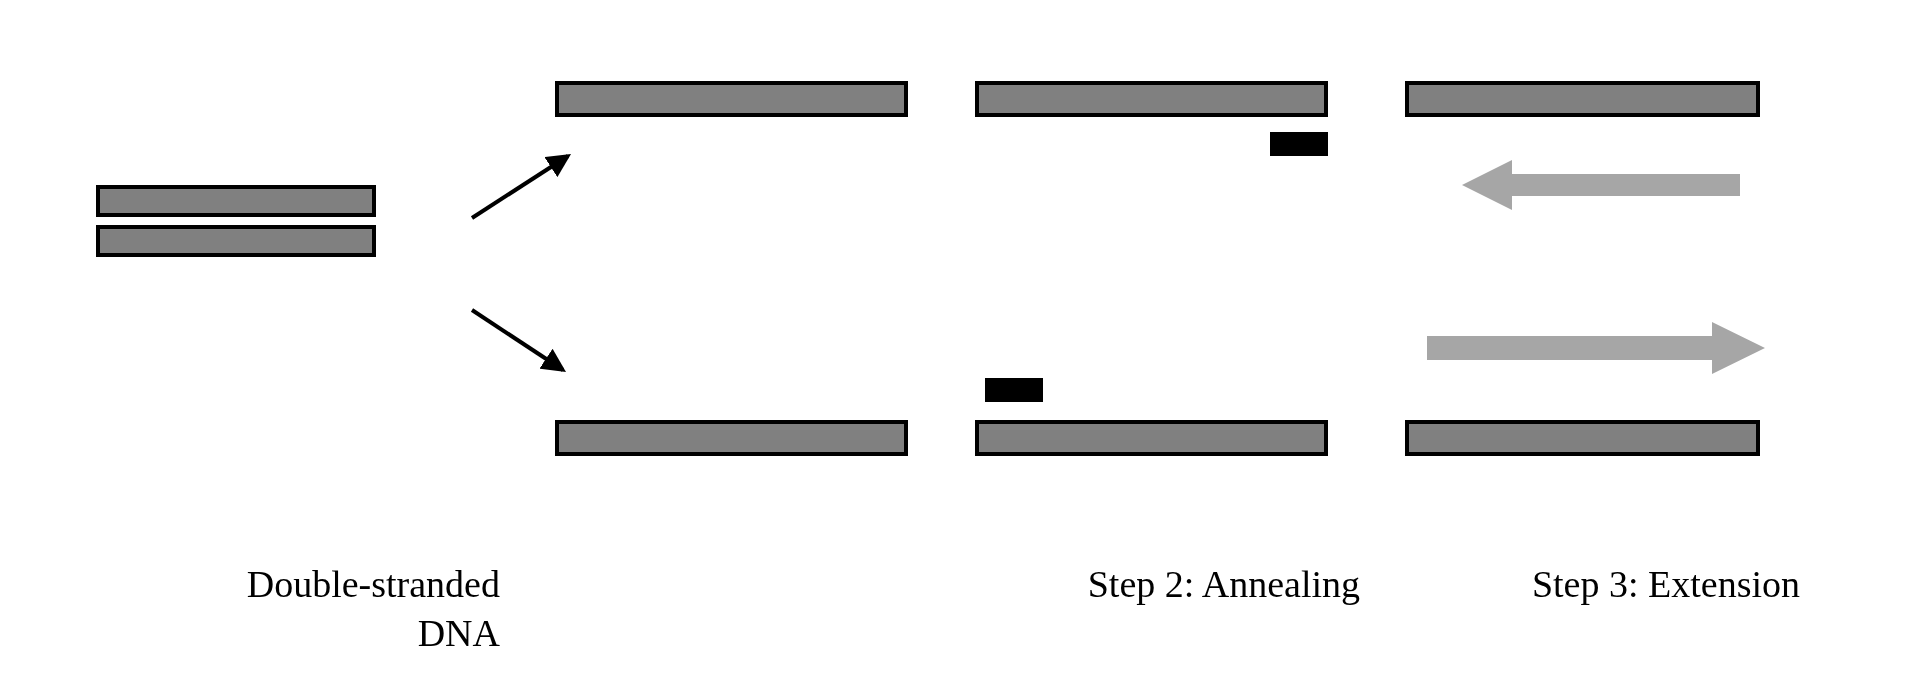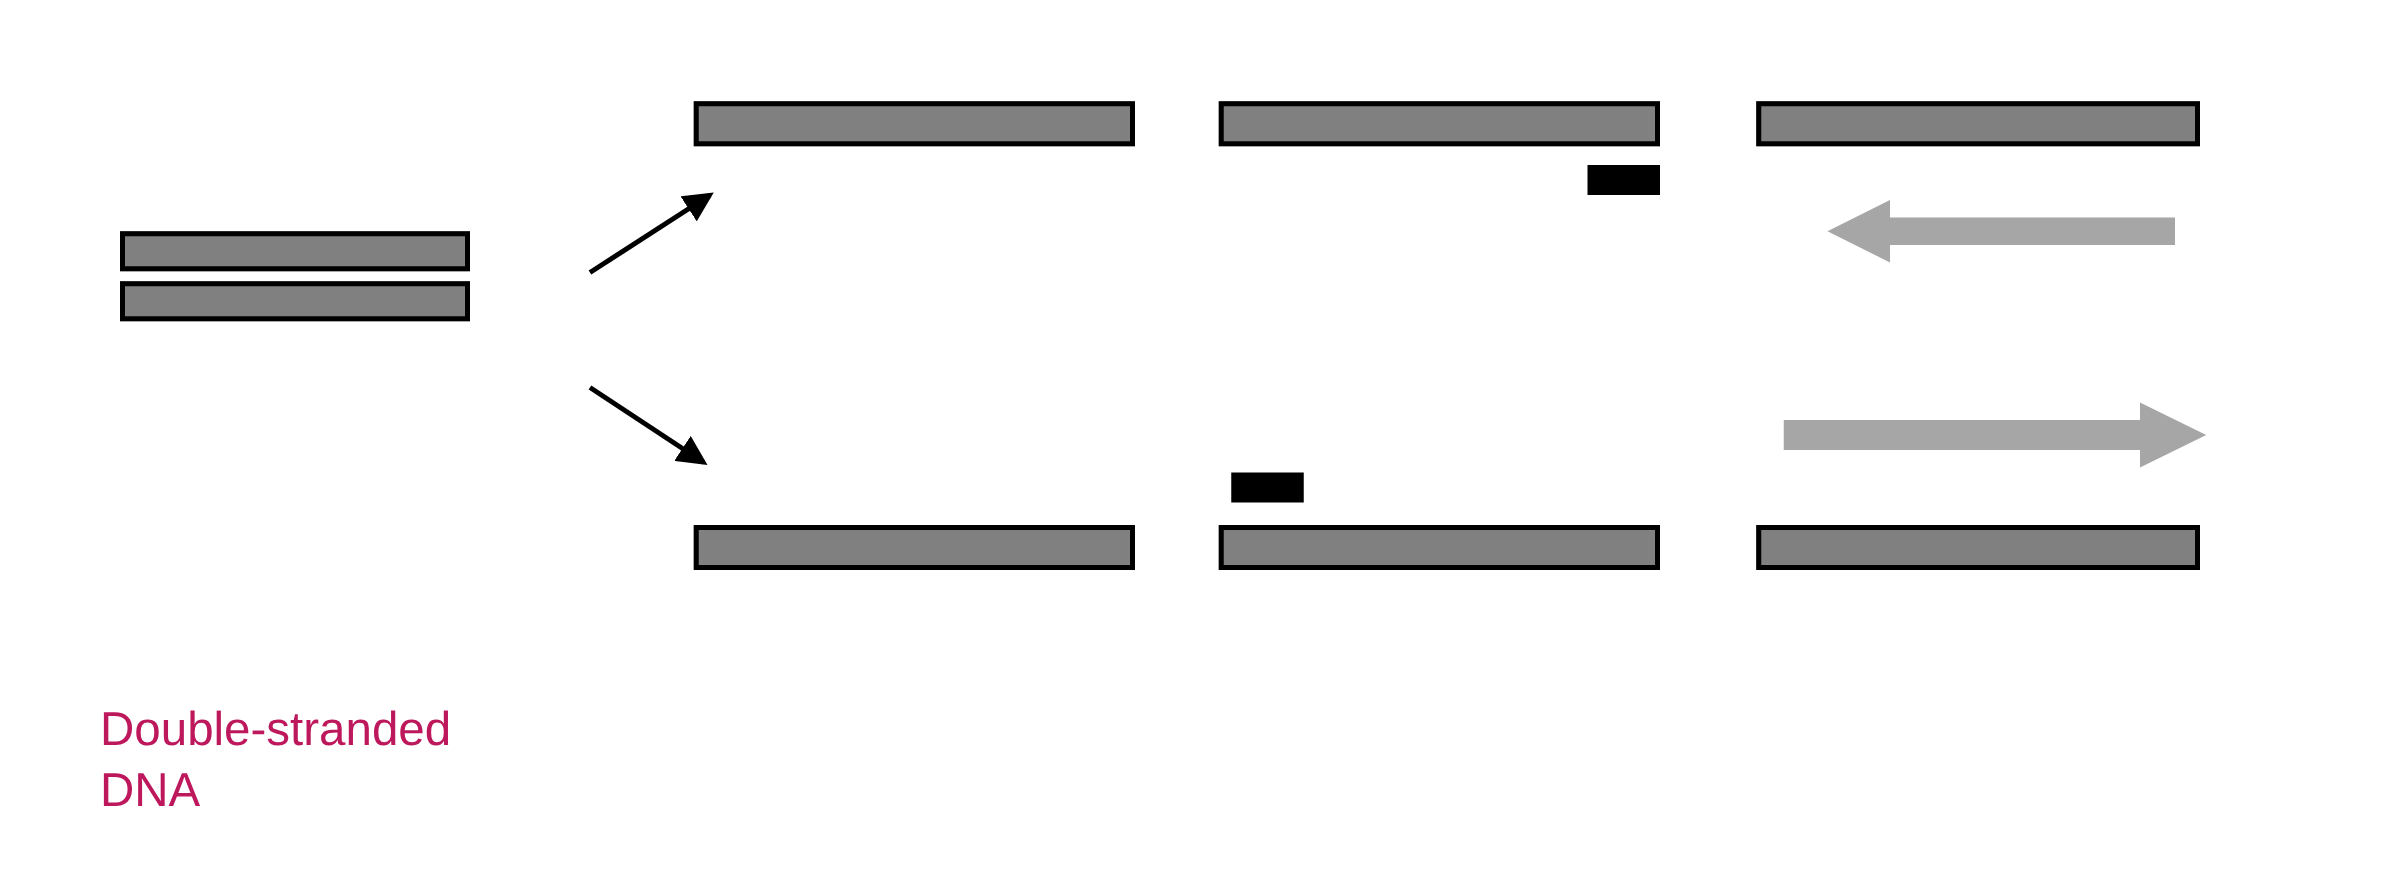--- a/index.html
+++ b/index.html
@@ -26,23 +26,23 @@
 
   
   .primer {
     position: absolute;
     background: #000000;
   }
 
   
   .caption {
     position: absolute;
-    text-align: left;
-    color: #be185d;
-    font-family: Liberation Sans, sans-serif;
+    text-align: right;
+    color: #000000;
+    font-family: Liberation Serif, serif;
     font-size: 38px;
     line-height: 49px;
     font-weight: 400;
     white-space: pre-line;
   }
 
   
   #arrow-layer {
     position: absolute;
     left: 0;
@@ -91,15 +91,17 @@
 
     <polygon fill="#a6a6a6" points="1462,185 1512,160 1512,174 1740,174 1740,196 1512,196 1512,210"></polygon>
 
     <polygon fill="#a6a6a6" points="1765,348 1712,322 1712,336 1427,336 1427,360 1712,360 1712,374"></polygon>
   </svg>
 
   <div class="caption" style="left:80px; top:560px; width:420px;">Double-stranded
 DNA</div>
 
 
+  <div class="caption" style="left:940px; top:560px; width:420px;">Step 2: Annealing</div>
 
+  <div class="caption" style="left:1380px; top:560px; width:420px;">Step 3: Extension</div>
 
 </div>
 
 </body></html>

